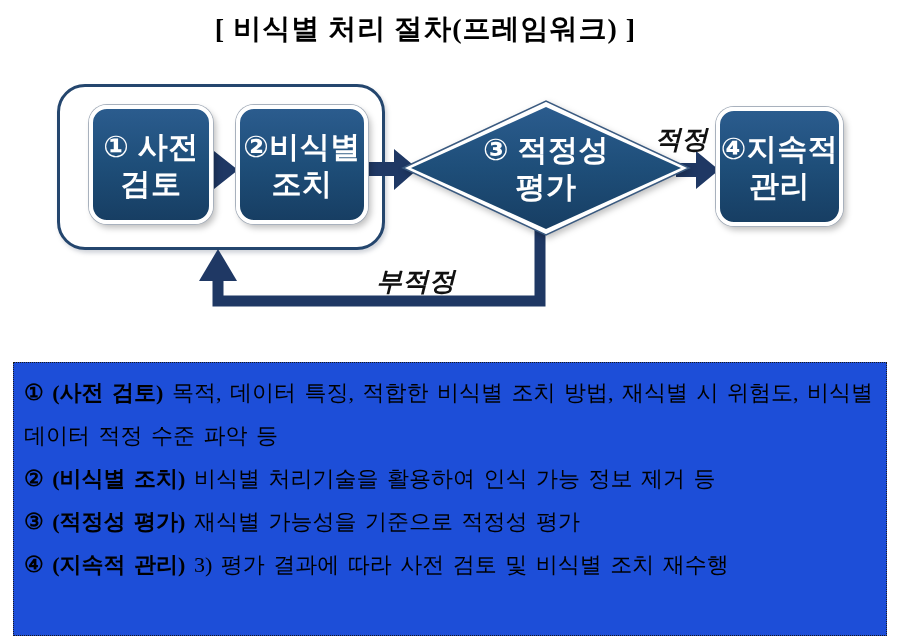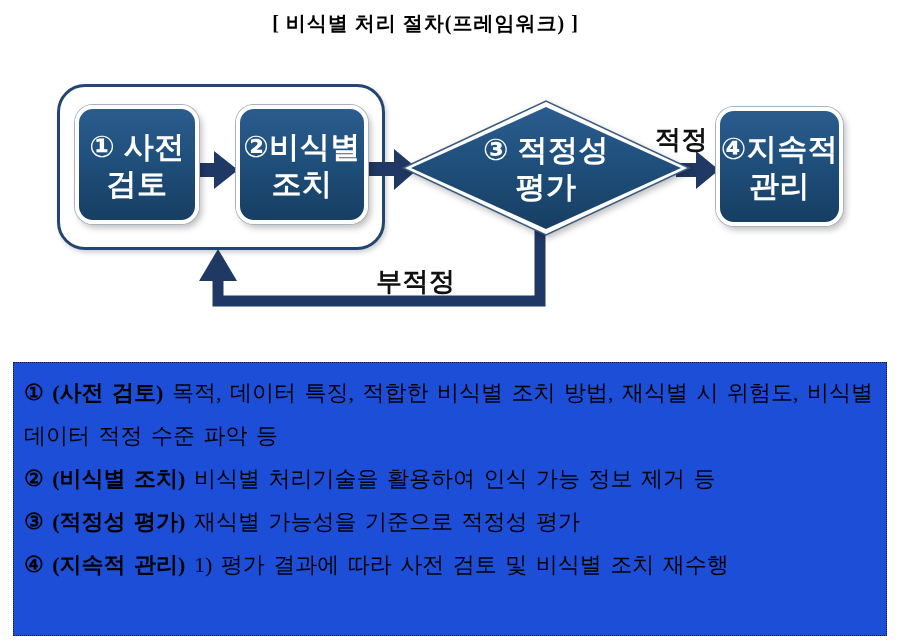--- a/index.html
+++ b/index.html
@@ -4,46 +4,46 @@
 <style>
   html,body{margin:0;padding:0;}
   body{
     width:901px;height:641px;position:relative;background:#ffffff;
     overflow:hidden;
     font-family:"Liberation Sans","DejaVu Sans",sans-serif;
   }
   .title{
     position:absolute;top:10px;left:0;width:851px;text-align:center;
     font-family:"Liberation Serif","DejaVu Serif",serif;
-    font-weight:bold;font-size:20px;letter-spacing:1px;color:#000;
+    font-weight:bold;font-size:28px;letter-spacing:1px;color:#000;
   }
   .frame{
     position:absolute;left:57px;top:84px;width:328px;height:166px;
     box-sizing:border-box;border:3px solid #24466E;border-radius:28px;
     background:#ffffff;box-shadow:2px 3px 4px rgba(120,130,145,.35);
   }
   svg.flow{position:absolute;left:0;top:0;width:901px;height:641px;}
   .node{
     position:absolute;box-sizing:border-box;
     border:4px solid #ffffff;border-radius:18px;
     background:linear-gradient(180deg,#2B5C8E 0%,#1E4E79 50%,#173E63 100%);
     box-shadow:0 0 0 1px #A8B1BD,3px 4px 6px rgba(0,0,0,.25);
     color:#ffffff;font-weight:bold;font-size:30px;line-height:37px;
     display:flex;flex-direction:column;align-items:center;justify-content:center;
     text-align:center;letter-spacing:0.5px;
   }
-  #step1{left:75px;top:105px;width:124px;height:119px;}
+  #step1{left:89px;top:105px;width:124px;height:119px;}
   #step2{left:236px;top:105px;width:132px;height:119px;}
   #step4{left:716px;top:107px;width:127px;height:119px;}
   .diamond-text{
     position:absolute;left:436px;top:131px;width:220px;text-align:center;
     color:#ffffff;font-weight:bold;font-size:30px;line-height:37px;letter-spacing:0.5px;
   }
   .flow-label{
-    position:absolute;font-weight:bold;
+    position:absolute;font-weight:bold;font-style:italic;
     font-size:26px;color:#111111;letter-spacing:0.5px;
   }
   #passLabel{left:655px;top:122px;}
   #failLabel{left:376px;top:264px;}
   .legend{
     position:absolute;left:13px;top:362px;width:874px;height:274px;
     box-sizing:border-box;background:#1d4ed8;border:1px dotted #1a1a1a;
     padding:8px 6px 0 10px;
     font-family:"Liberation Serif","DejaVu Serif",serif;
     font-size:22px;color:#000;
@@ -114,15 +114,15 @@
     <span class="ltext">비식별 처리기술을 활용하여 인식 가능 정보 제거 등</span>
   </div>
   <div class="legend-item">
     <span class="lnum">③</span>
     <span class="llabel">(적정성 평가)</span>
     <span class="ltext">재식별 가능성을 기준으로 적정성 평가</span>
   </div>
   <div class="legend-item">
     <span class="lnum">④</span>
     <span class="llabel">(지속적 관리)</span>
-    <span class="ltext">1) 평가 결과에 따라 사전 검토 및 비식별 조치 재수행</span>
+    <span class="ltext">3) 평가 결과에 따라 사전 검토 및 비식별 조치 재수행</span>
   </div>
 </div>
 
 </body></html>

